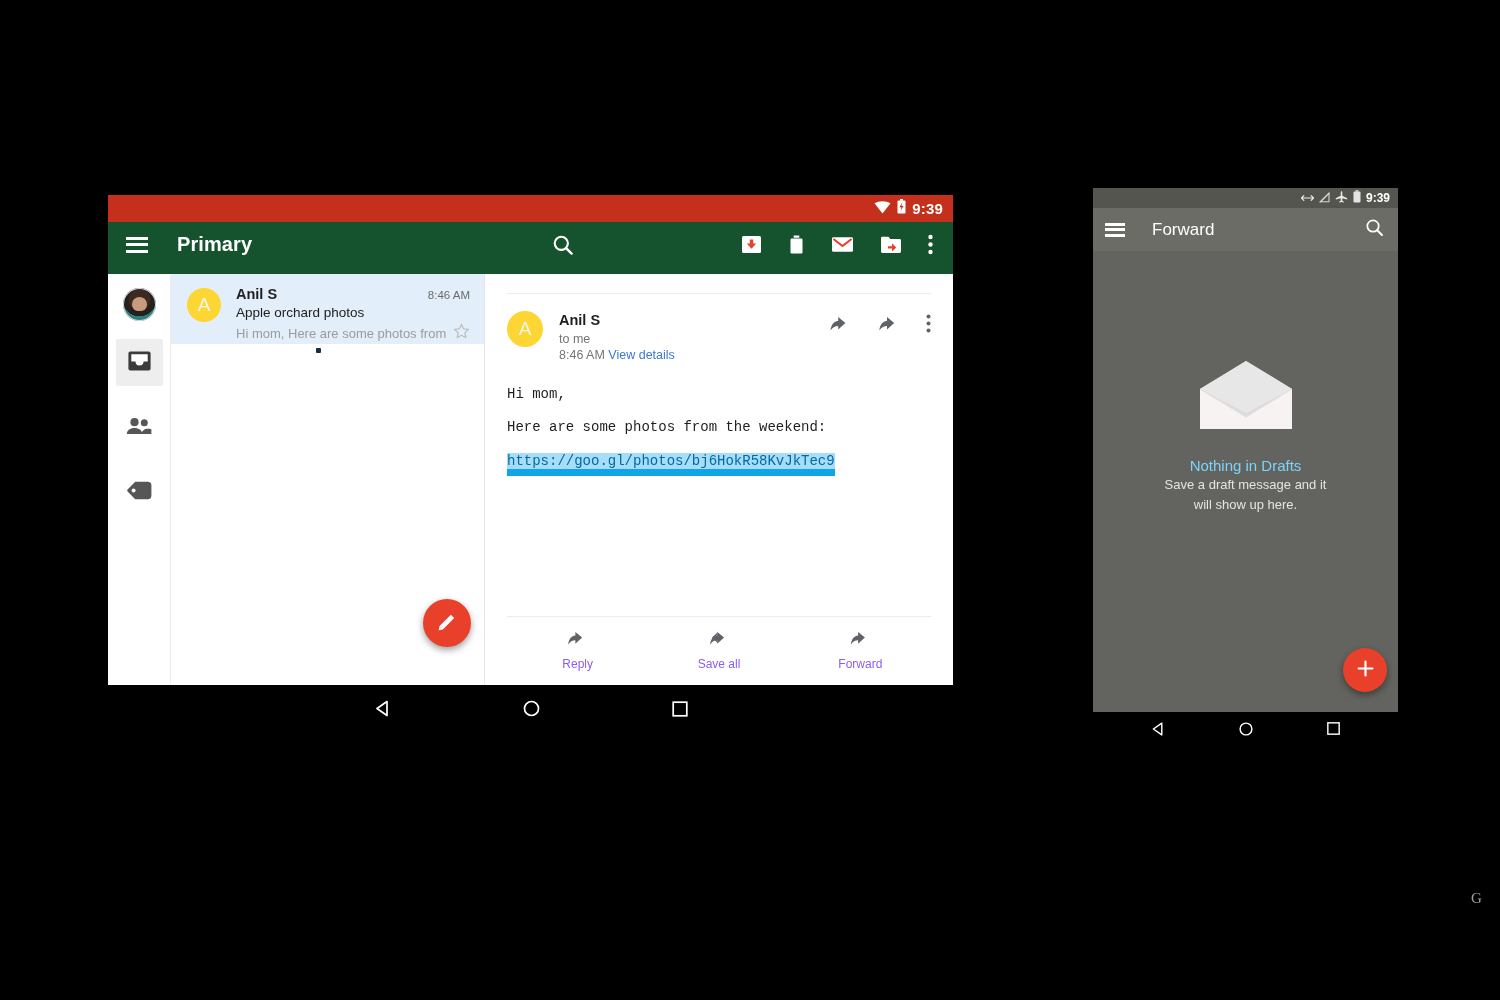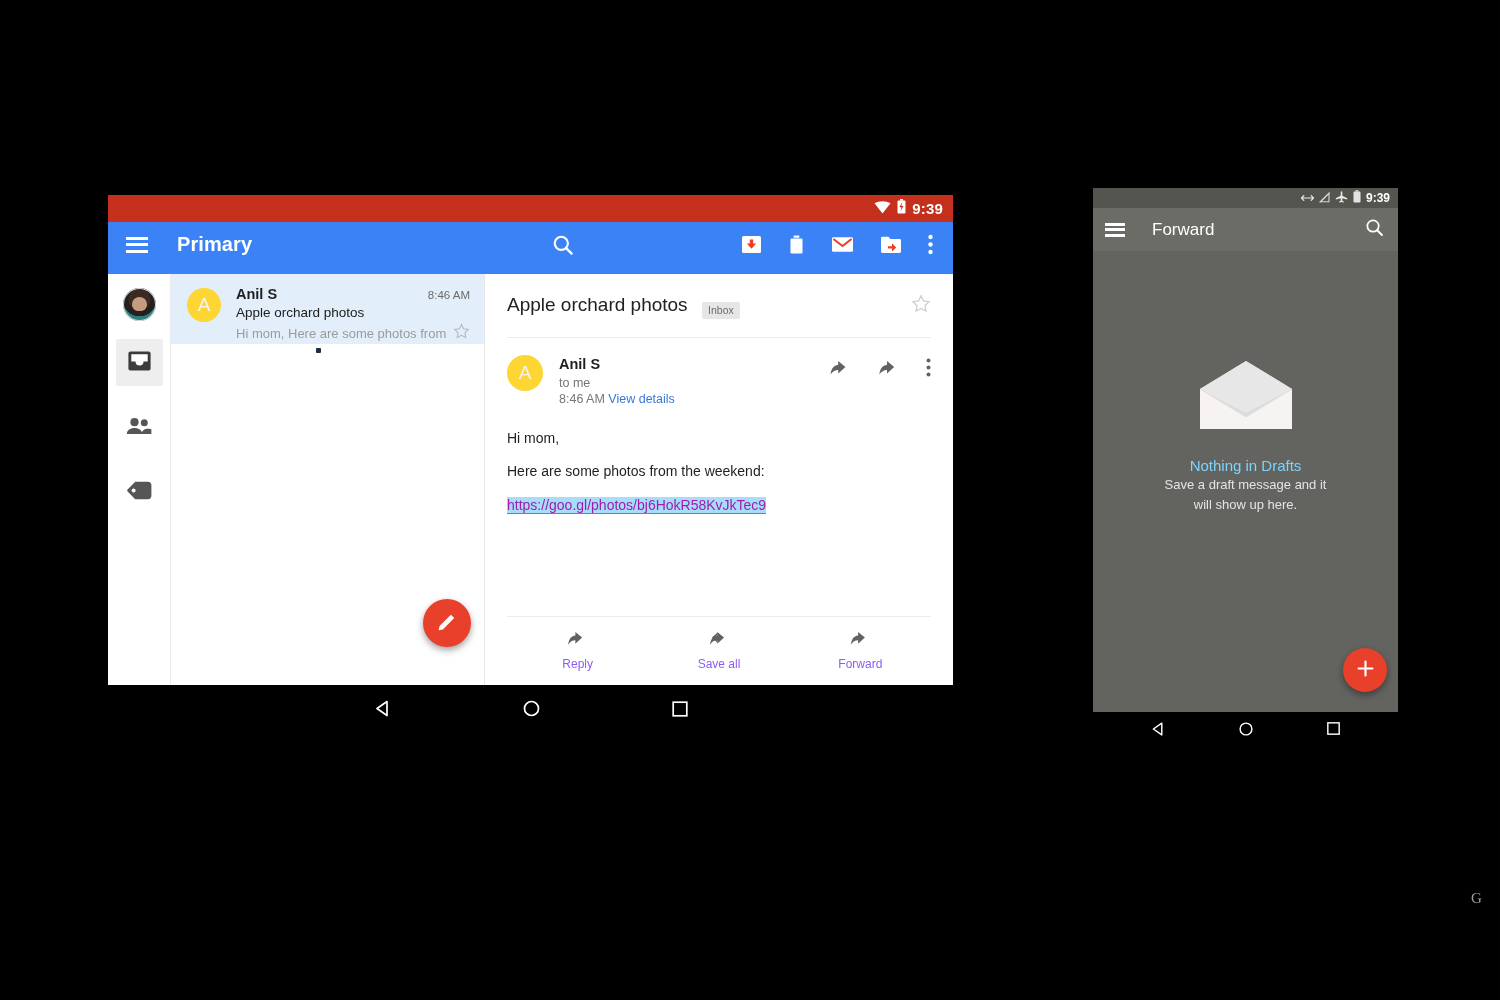--- a/index.html
+++ b/index.html
@@ -45,21 +45,21 @@
     color: #ffffff;
     font-size: 15px;
     font-weight: bold;
     letter-spacing: .2px;
   }
   #tablet-appbar {
     position: absolute;
     left: 0; top: 27px;
     width: 845px;
     height: 52px;
-    background: #3b82f6;
+    background: #14532d;
     display: flex;
     align-items: center;
     box-sizing: border-box;
     padding: 0 20px 7px 18px;
   }
   .hamburger {
     width: 22px; height: 16px;
     display: flex; flex-direction: column; justify-content: space-between;
     cursor: pointer;
   }
@@ -184,27 +184,27 @@
     font-size: 19px; display:flex; align-items:center; justify-content:center;
     flex: 0 0 auto;
   }
   #sender-meta { margin-left: 16px; line-height: 1.35; }
   #sender-name { font-size: 14.5px; color: #1f1f1f; font-weight: bold; }
   #sender-to { font-size: 12.5px; color: #757575; }
   #sender-time-row { font-size: 12.5px; color: #757575; }
   #view-details { color: #3b77d4; cursor: pointer; }
   #sender-actions { margin-left: auto; display: flex; align-items: center; gap: 26px; padding-top: 3px;}
 
-  #body-block { padding: 22px 22px 0 22px; }
+  #body-block { padding: 22px 22px 0 22px; font-family: Liberation Mono, monospace; }
   .body-para { font-size: 14px; color: #1f1f1f; margin-bottom: 17px; }
   #body-link {
-    color: #a21caf;
+    color: #0369a1;
     background: #a5ddfa;
     text-decoration: none;
-    border-bottom: 1px solid #0ea5e9;
+    border-bottom: 7px solid #0ea5e9;
     font-size: 14px;
   }
   #actions-divider { height: 1px; background: #ececec; margin: 12px 22px 0 22px; }
   #action-bar {
     display: flex;
     padding: 13px 0 0 0;
     margin: 0 22px;
   }
   .action-btn {
     flex: 1;
@@ -424,31 +424,20 @@
                   </svg>
               </span>
             </div>
           </div>
         </div>
         <div id="cursor-dot"></div>
       </div>
 
       <div id="detail-pane">
 
-        <div id="detail-subject-bar">
-          <div>
-            <span id="detail-subject">Apple orchard photos</span>
-            <span id="inbox-chip">Inbox</span>
-          </div>
-          <span id="detail-star">
-            <svg width="20" height="20" viewBox="0 0 18 18">
-                <path d="M9 1.6l2.2 4.6 5 .7-3.6 3.5.9 5-4.5-2.4-4.5 2.4.9-5L1.8 6.9l5-.7L9 1.6z" fill="none" stroke="#cfcfcf" stroke-width="1.2"></path>
-              </svg>
-          </span>
-        </div>
 
         <div id="detail-divider"></div>
 
         <div id="sender-block">
           <div id="sender-avatar">A</div>
           <div id="sender-meta">
             <div id="sender-name">Anil S</div>
             <div id="sender-to">to me</div>
             <div id="sender-time-row">
               <span>8:46 AM</span>

